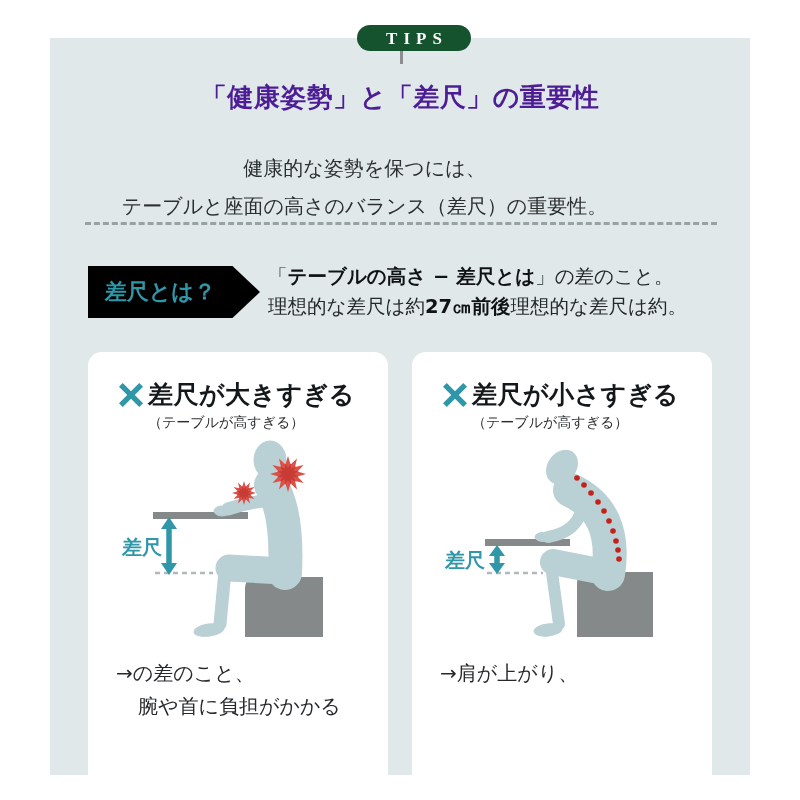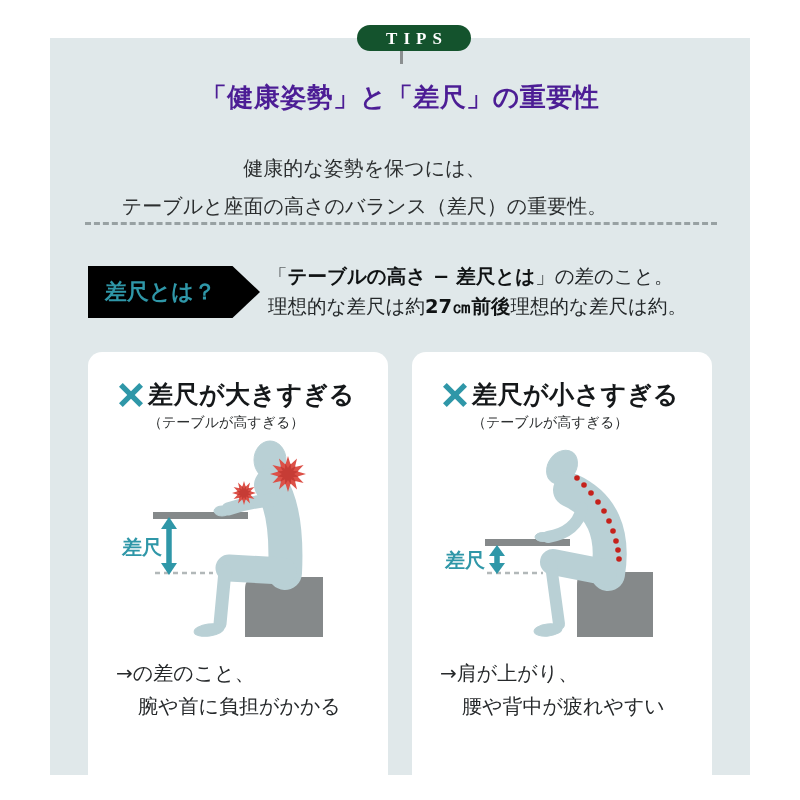--- a/index.html
+++ b/index.html
@@ -176,14 +176,14 @@
     </g>
 
     <g>
       <line x1="85" y1="112" x2="85" y2="126" stroke="#2f97a8" stroke-width="5.5"></line>
       <path d="M 85 105 L 77 116 L 93 116 Z" fill="#2f97a8"></path>
       <path d="M 85 134 L 77 123 L 93 123 Z" fill="#2f97a8"></path>
     </g>
     <text class="svg-label" x="33" y="127" font-size="20" fill="#2f97a8">差尺</text>
   </svg>
 
-  <div class="caption"><span>→肩が上がり、</span><br><span class="indent">腰や背中が疲れやすい</span></div>
+  <div class="caption"><span>→肩が上がり、</span><br></div>
 </div>
 
 </body></html>

